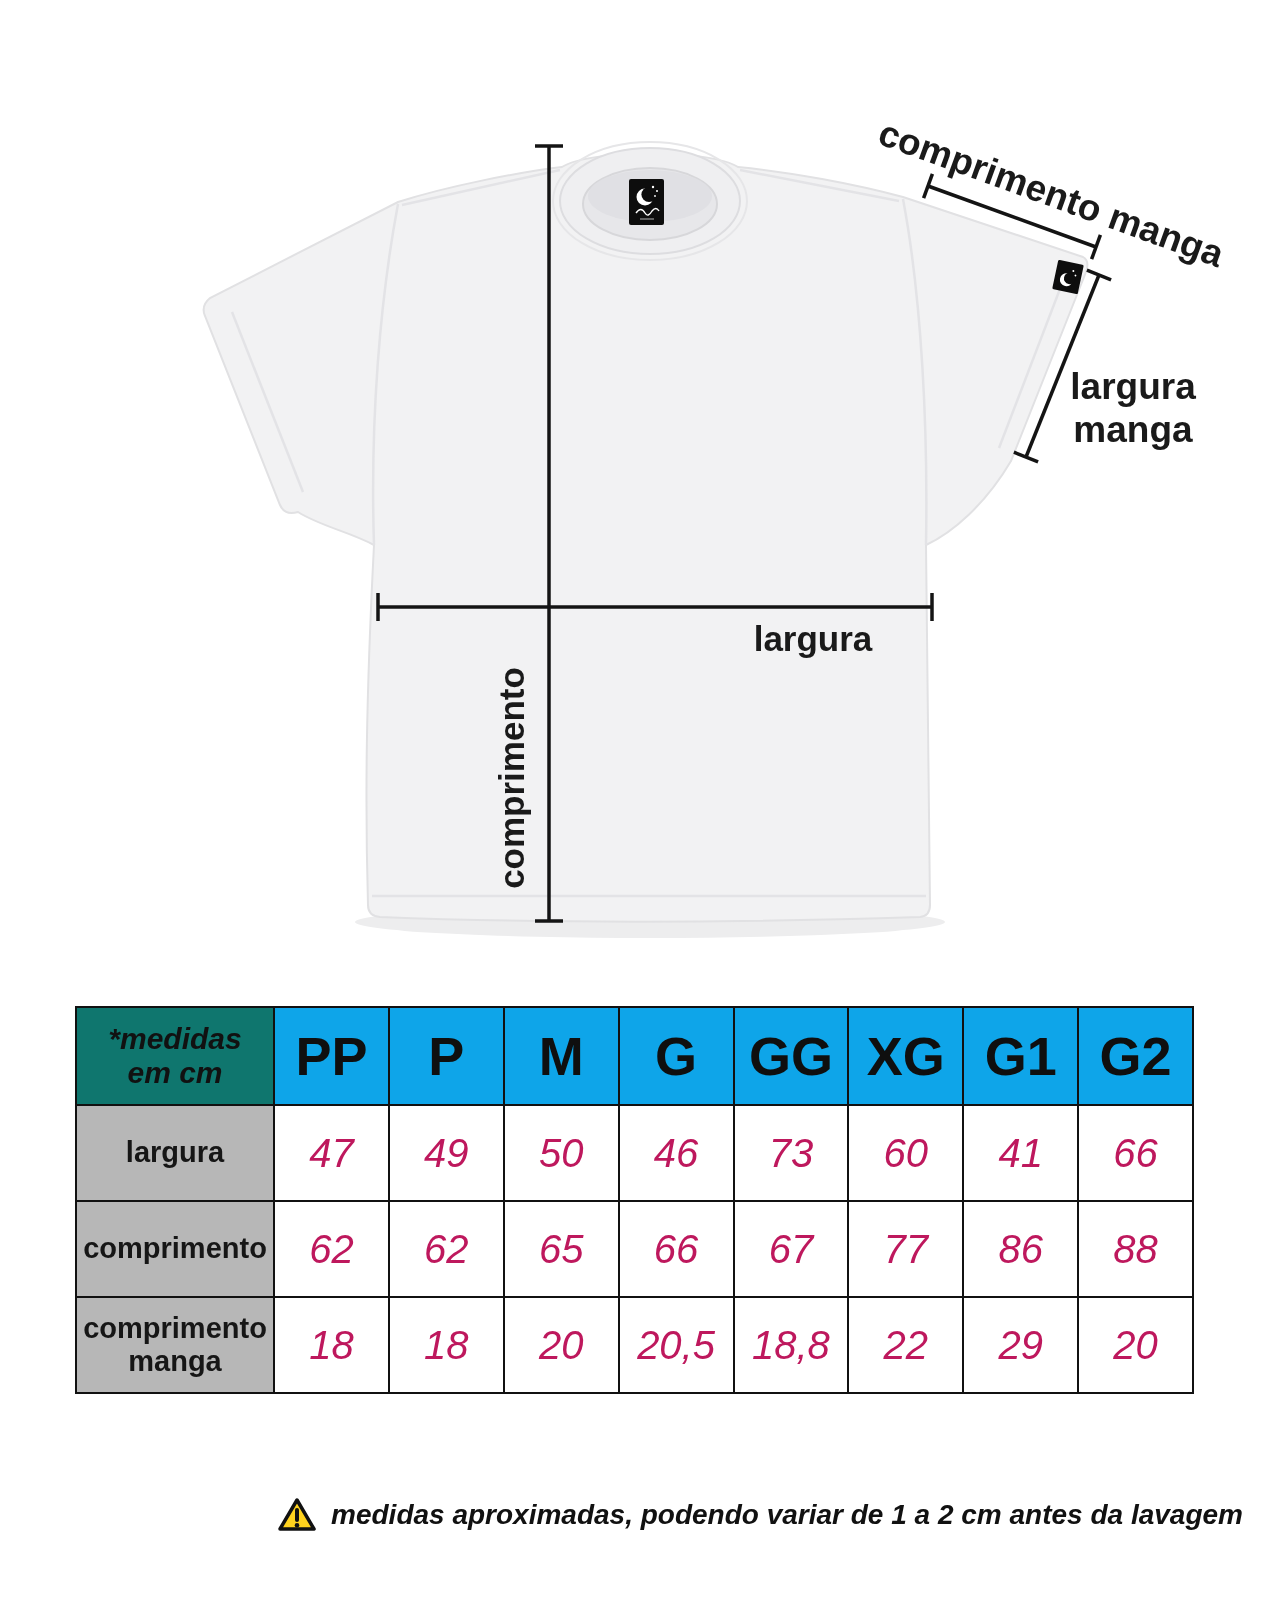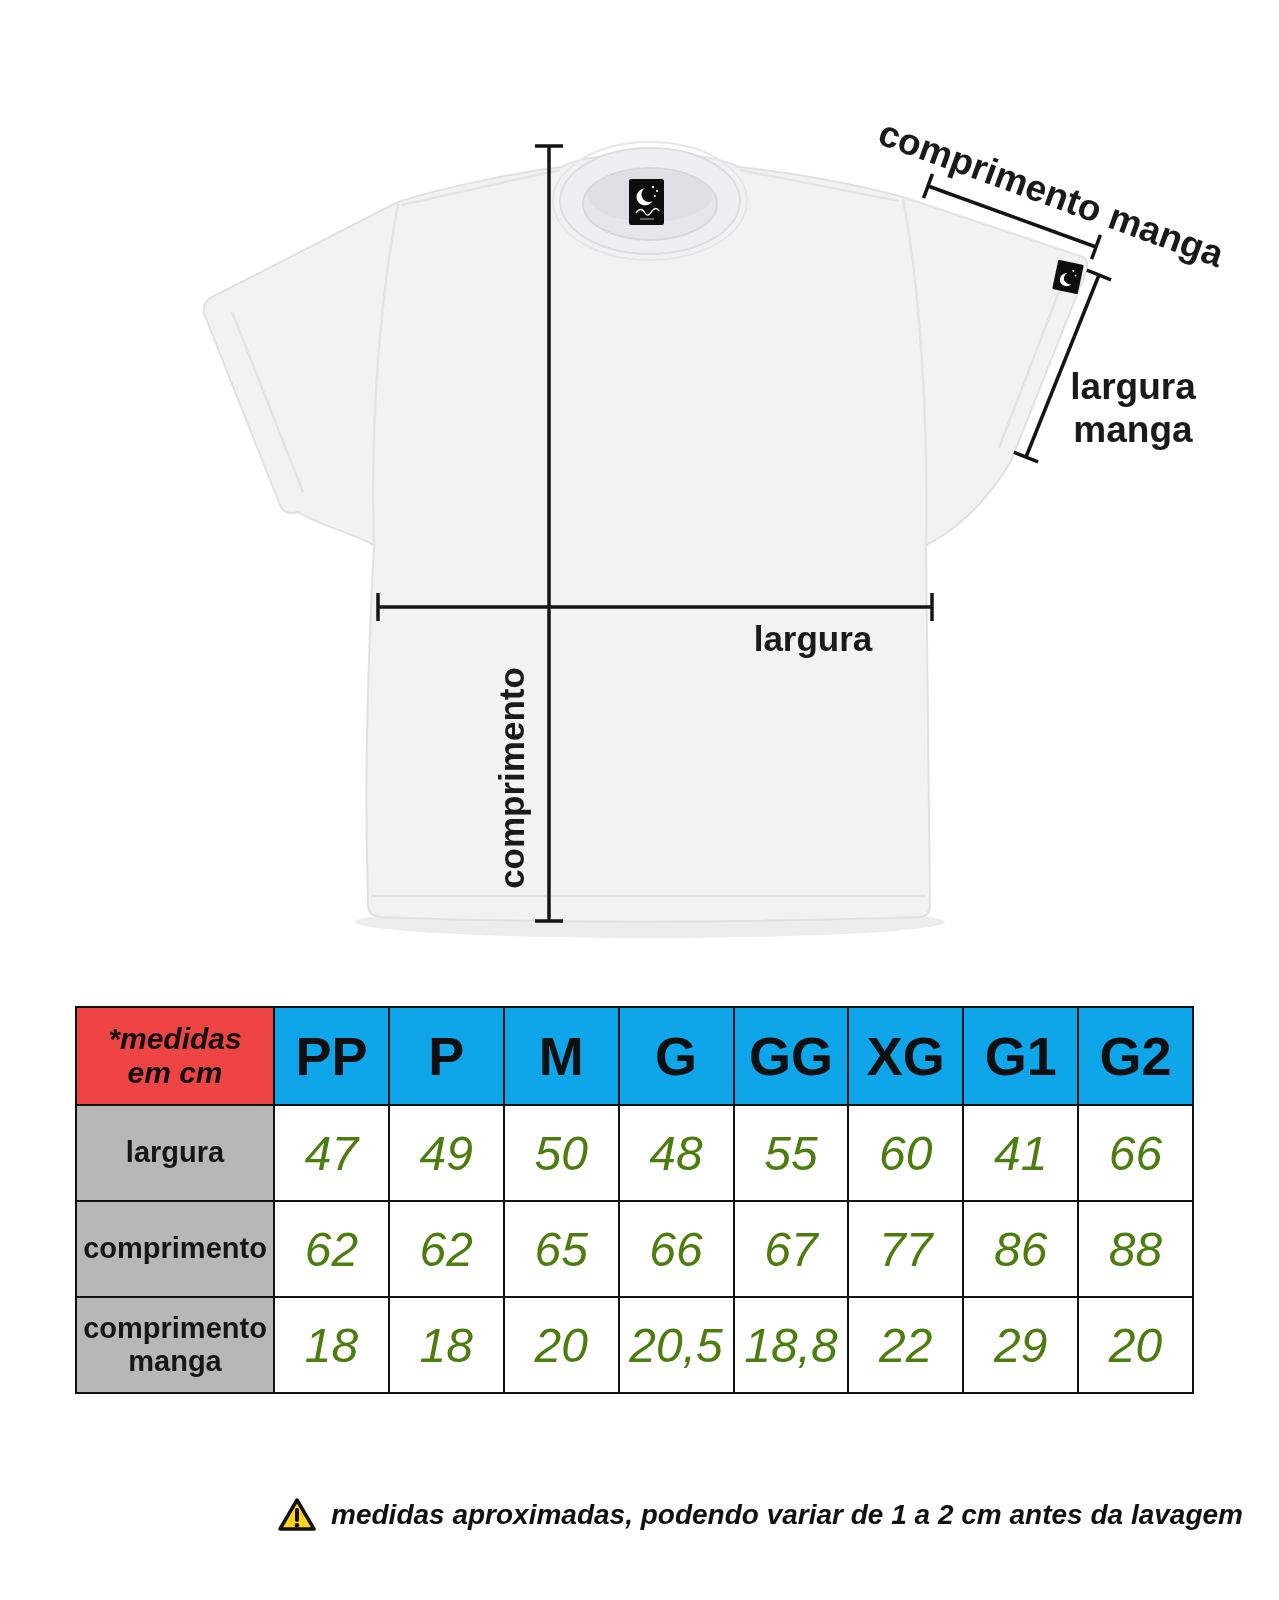--- a/index.html
+++ b/index.html
@@ -12,26 +12,26 @@
   .ann { font-family:"Liberation Sans", sans-serif; font-weight:700; fill:#1a1a1a; }
 
   
   table.size-table {
     position:absolute; left:75px; top:1006px; width:1119px;
     border-collapse:collapse; table-layout:fixed;
   }
   table.size-table th, table.size-table td {
     border:2.5px solid #111111; text-align:center; vertical-align:middle;
   }
-  th.corner { border:none; background:#ef4444; font-style:italic; font-weight:700;
+  th.corner { border:none; background:#0f766e; font-style:italic; font-weight:700;
               font-size:30px; line-height:1.12; color:#111; }
   th.size-head { background:#0ea5e9; color:#0f0f0f; font-size:54px; font-weight:700; height:98px; }
   th.row-label { background:#b7b7b7; color:#161616; font-size:29px; font-weight:700;
                  line-height:1.15; padding:0 4px; }
-  td.val { background:#ffffff; color:#4d7c0f; font-size:48px; font-style:italic; font-weight:400;margin-top:40px; }
+  td.val { background:#ffffff; color:#be185d; font-size:40px; font-style:italic; font-weight:400;margin-top:40px; }
   tr.data-row { height:96px; }
 
   
   .footer-note {
     position:absolute; left:240px; top:1496px; width:1040px;
     display:flex; align-items:center; justify-content:center; gap:14px;
   }
   .footer-note .note-text {
     font-size:28px; font-weight:700; font-style:italic; color:#111;
     white-space:nowrap;
@@ -160,22 +160,22 @@
       <th class="size-head">GG</th>
       <th class="size-head">XG</th>
       <th class="size-head">G1</th>
       <th class="size-head">G2</th>
     </tr>
     <tr class="data-row">
       <th class="row-label">largura</th>
       <td class="val">47</td>
       <td class="val">49</td>
       <td class="val">50</td>
-      <td class="val">48</td>
-      <td class="val">55</td>
+      <td class="val">46</td>
+      <td class="val">73</td>
       <td class="val">60</td>
       <td class="val">41</td>
       <td class="val">66</td>
     </tr>
     <tr class="data-row">
       <th class="row-label">comprimento</th>
       <td class="val">62</td>
       <td class="val">62</td>
       <td class="val">65</td>
       <td class="val">66</td>

